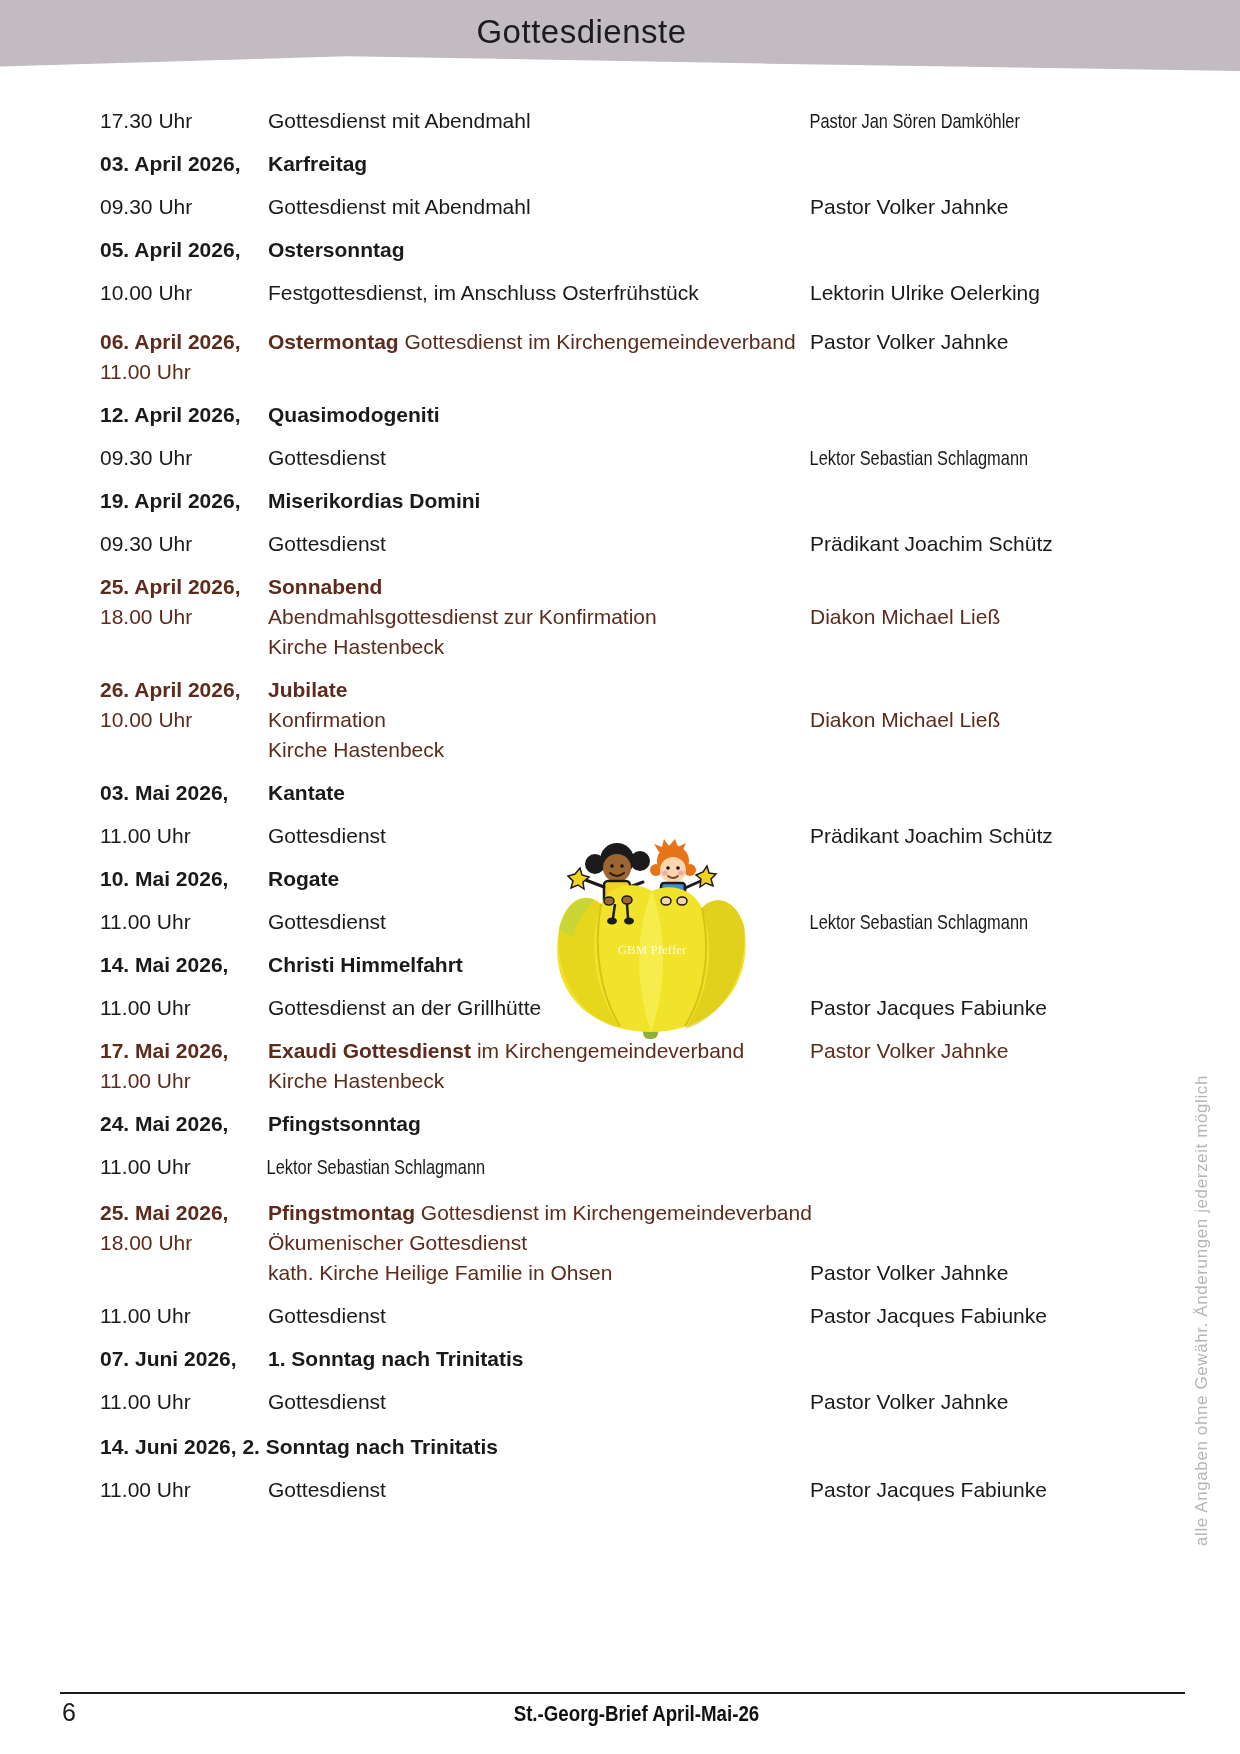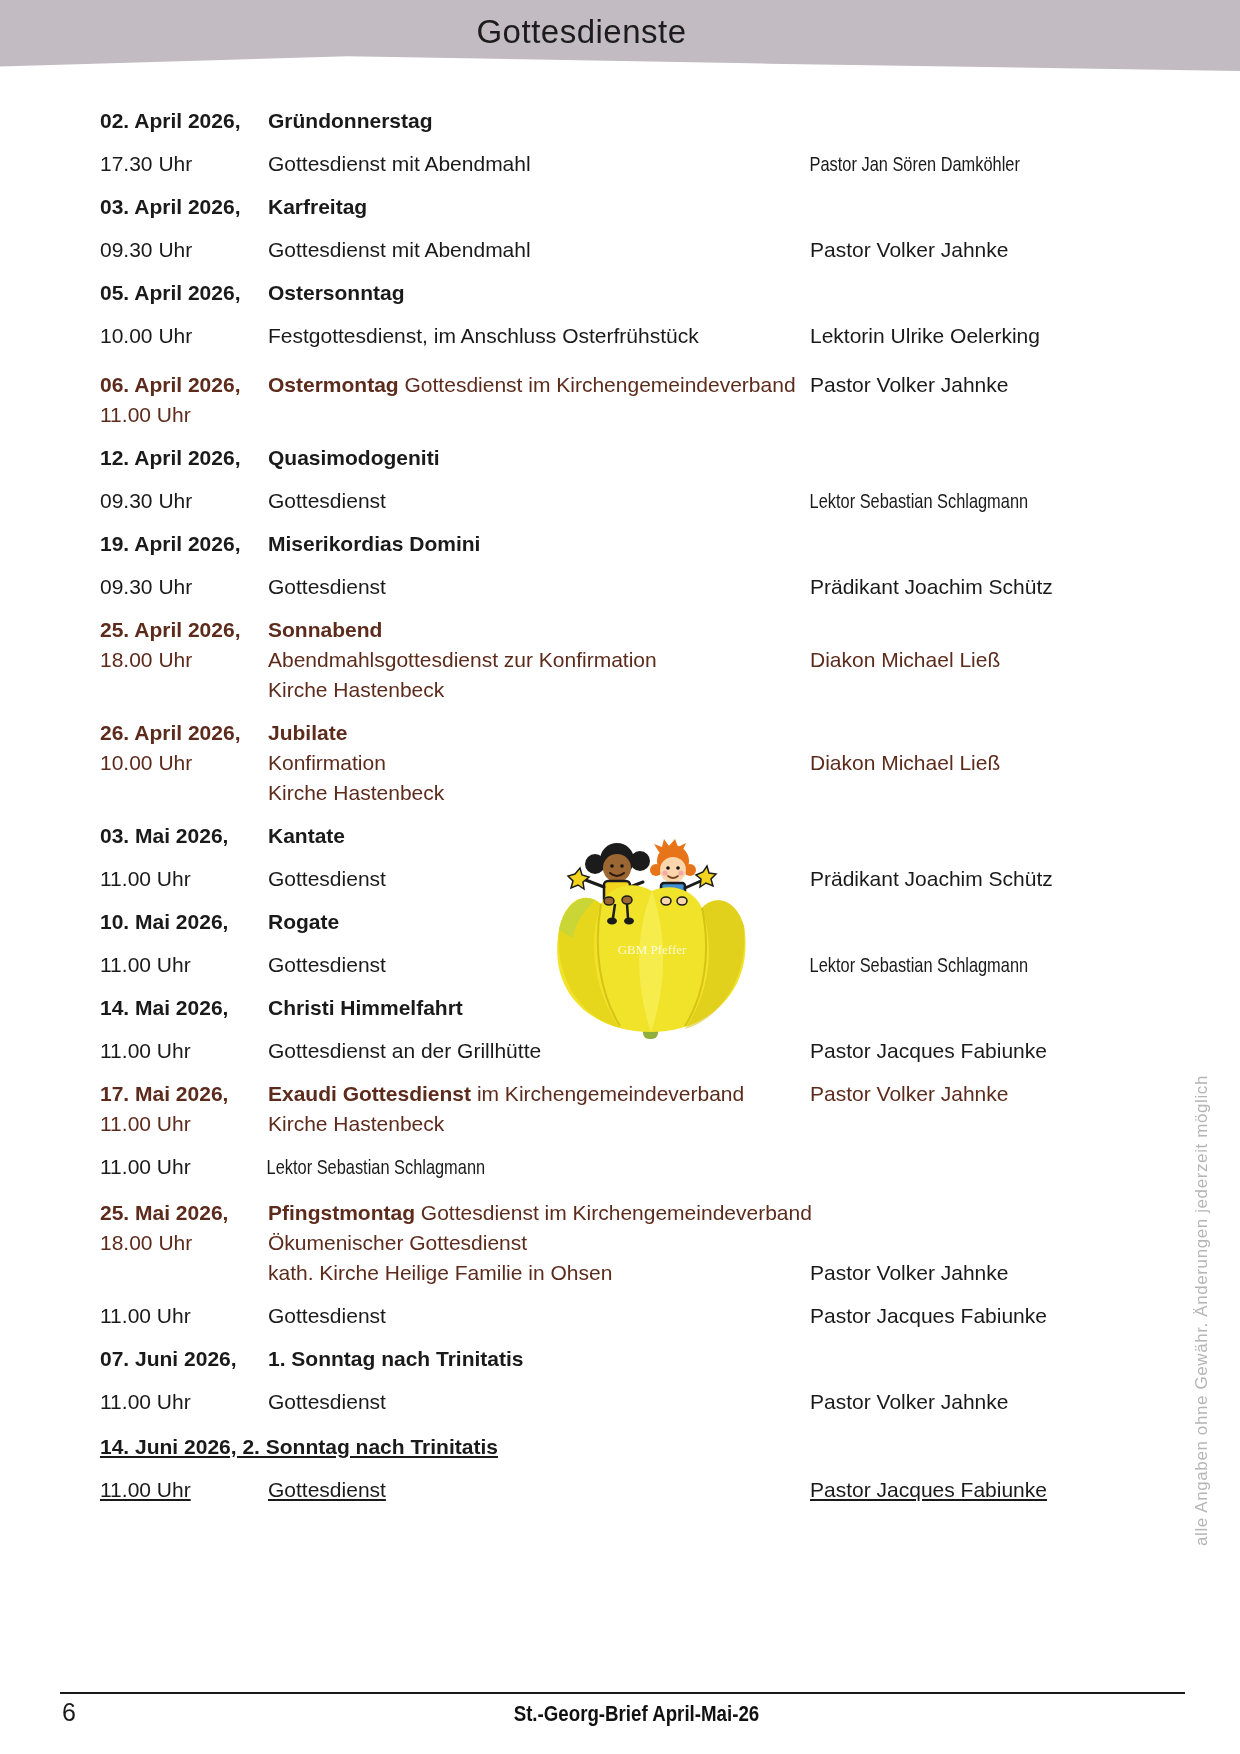--- a/index.html
+++ b/index.html
@@ -48,25 +48,20 @@
 
 <div id="page">
 
   <div class="band">
     <div class="band-title">Gottesdienste</div>
   </div>
 
   <div class="main" id="schedule">
       <div class="entry">
         <div class="row">
-          <div class="c1 b">02. April 2026,</div>
-          <div class="c2"><span class="b">Gründonnerstag</span></div>
-          <div class="c3"></div>
-        </div>
-        <div class="row">
           <div class="c1">17.30 Uhr</div>
           <div class="c2"><span>Gottesdienst mit Abendmahl</span></div>
           <div class="c3 cond">Pastor Jan Sören Damköhler</div>
         </div>
       </div>
       <div class="entry">
         <div class="row">
           <div class="c1 b">03. April 2026,</div>
           <div class="c2"><span class="b">Karfreitag</span></div>
           <div class="c3"></div>
@@ -201,20 +196,25 @@
           <div class="c3">Pastor Volker Jahnke</div>
         </div>
         <div class="row">
           <div class="c1">11.00 Uhr</div>
           <div class="c2"><span>Kirche Hastenbeck</span></div>
           <div class="c3"></div>
         </div>
       </div>
       <div class="entry">
         <div class="row">
+          <div class="c1 b">24. Mai 2026,</div>
+          <div class="c2"><span class="b">Pfingstsonntag</span></div>
+          <div class="c3"></div>
+        </div>
+        <div class="row">
           <div class="c1">11.00 Uhr</div>
           <div class="c3 cond">Lektor Sebastian Schlagmann</div>
         </div>
       </div>
       <div class="entry accent" style="margin-top: 20px;">
         <div class="row tight">
           <div class="c1 b">25. Mai 2026,</div>
           <div class="c2"><span class="b">Pfingstmontag</span><span> Gottesdienst im Kirchengemeindeverband</span></div>
           <div class="c3"></div>
         </div>
@@ -241,21 +241,21 @@
           <div class="c1 b">07. Juni 2026,</div>
           <div class="c2"><span class="b">1. Sonntag nach Trinitatis</span></div>
           <div class="c3"></div>
         </div>
         <div class="row">
           <div class="c1">11.00 Uhr</div>
           <div class="c2"><span>Gottesdienst</span></div>
           <div class="c3">Pastor Volker Jahnke</div>
         </div>
       </div>
-      <div class="entry" style="margin-top: 19px; text-decoration: underline;">
+      <div class="entry" style="margin-top: 19px;">
         <div class="row">
           <div class="c-span b">14. Juni 2026, 2. Sonntag nach Trinitatis</div>
           <div class="c3"></div>
         </div>
         <div class="row">
           <div class="c1">11.00 Uhr</div>
           <div class="c2"><span>Gottesdienst</span></div>
           <div class="c3">Pastor Jacques Fabiunke</div>
         </div>
       </div>

